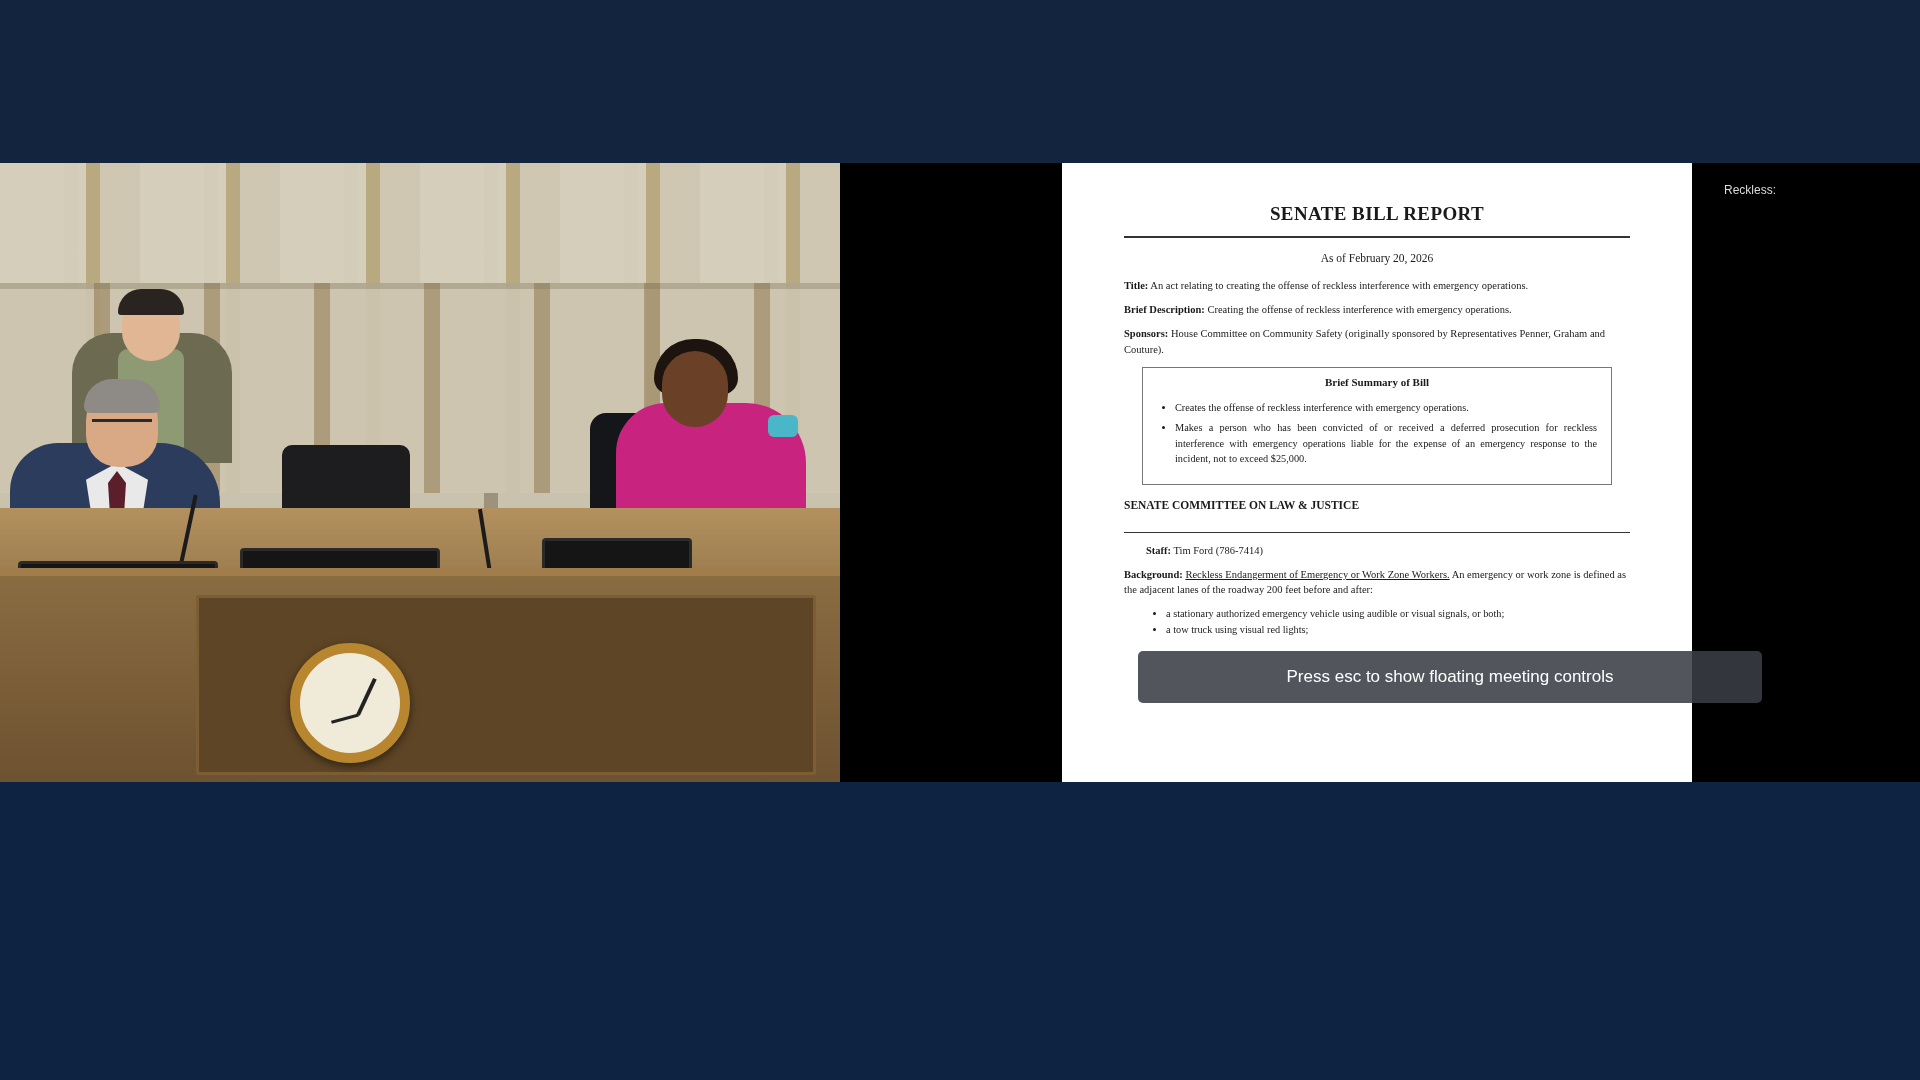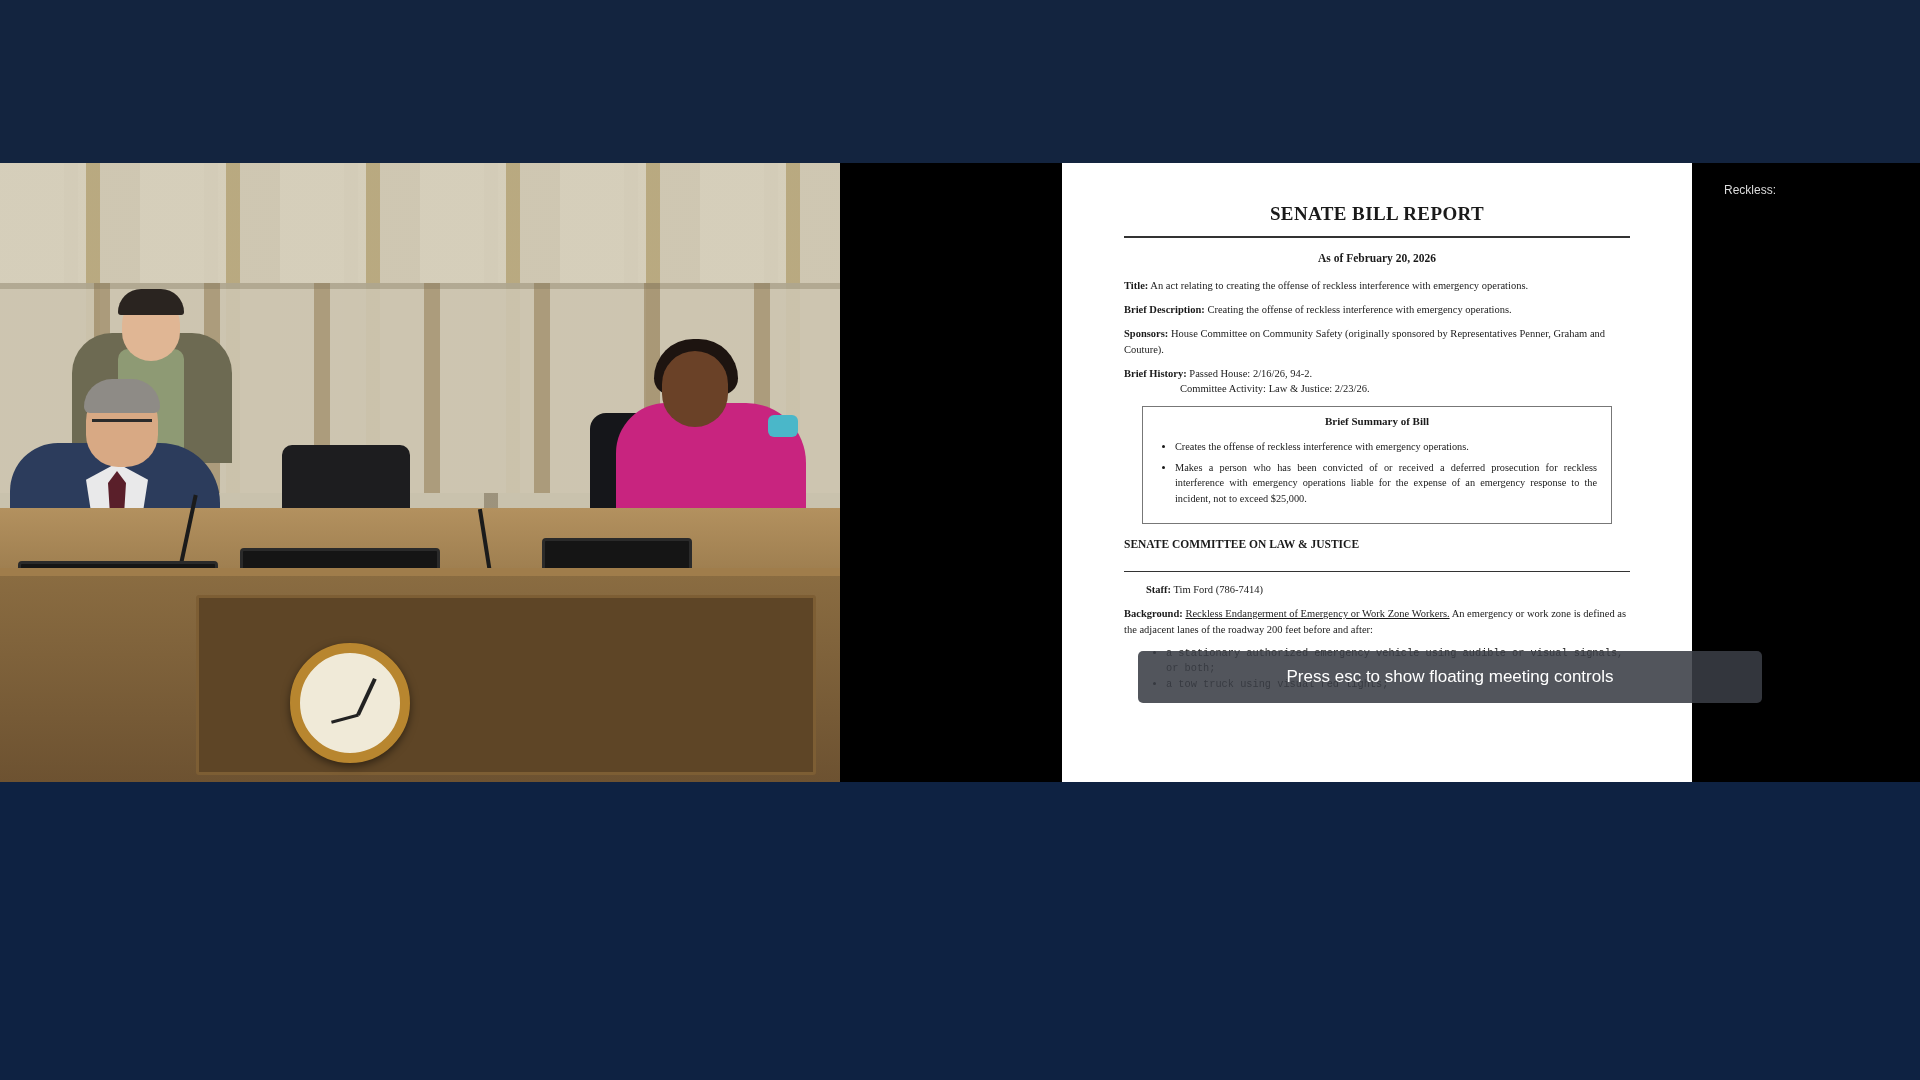--- a/index.html
+++ b/index.html
@@ -187,37 +187,37 @@
   .doc-inner { padding: 40px 62px 0 62px; color:#1a1a1a; }
   .doc-title {
     text-align:center; font-family:"Liberation Serif", serif;
     font-weight:bold; font-size:19px; letter-spacing:.4px;
   }
   .doc-subtitle {
     text-align:center; font-family:"Liberation Serif", serif;
     font-weight:bold; font-size:18px; margin-top:7px;
   }
   .doc-rule { height:2px; background:#333; margin:11px 0 14px 0; }
-  .doc-asof { text-align:center; font-family:"Liberation Serif", serif; font-size:11.5px; margin-bottom:14px;font-weight:bold;}
+  .doc-asof { text-align:center; font-family:"Liberation Serif", serif; font-size:11.5px; margin-bottom:14px;}
   .doc-row { font-family:Liberation Serif, serif; font-size:10.5px; line-height:1.45; margin-bottom:9px; }
   .doc-row b { font-weight:bold; }
   .doc-indent { padding-left:56px; display:block; }
   .summary-box {
     border:1px solid #777; margin:10px 18px 12px 18px; padding:8px 14px 12px 14px;
   }
   .summary-h { text-align:center; font-family:"Liberation Serif", serif; font-weight:bold; font-size:11px; margin-bottom:12px;}
   .summary-box ul { margin-left:18px; }
   .summary-box li { font-family:"Liberation Serif", serif; font-size:10.3px; line-height:1.5; text-align:justify; margin-bottom:5px;}
   .doc-sec {
     font-family:"Liberation Serif", serif; font-weight:bold; font-size:11.5px;
     border-bottom:1px solid #333; padding-bottom:21px; margin:14px 0 10px 0;
   }
   .u { text-decoration: underline; }
   .doc-bul { margin-left:42px; }
-  .doc-bul li { font-family:Liberation Mono, monospace; font-size:10.3px; line-height:1.5; }
+  .doc-bul li { font-family:Liberation Serif, serif; font-size:10.3px; line-height:1.5; }
 
   
   .gap-right {
     position:absolute; left:1692px; top:0; width:228px; height:619px; background:#000;
   }
   .talking-label {
     position:absolute; left:1724px; top:20px; color:#dcdcdc; font-size:12px;
   }
 
   
@@ -293,25 +293,20 @@
           <span>An act relating to creating the offense of reckless interference with emergency operations.</span>
         </div>
         <div class="doc-row">
           <b>Brief Description:</b>
           <span>Creating the offense of reckless interference with emergency operations.</span>
         </div>
         <div class="doc-row">
           <b>Sponsors:</b>
           <span>House Committee on Community Safety (originally sponsored by Representatives Penner, Graham and Couture).</span>
         </div>
-        <div class="doc-row">
-          <b>Brief History:</b>
-          <span>Passed House: 2/16/26, 94-2.</span>
-          <span class="doc-indent">Committee Activity: Law &amp; Justice: 2/23/26.</span>
-        </div>
 
         <div class="summary-box">
           <div class="summary-h">Brief Summary of Bill</div>
           <ul>
             <li>Creates the offense of reckless interference with emergency operations.</li>
             <li>Makes a person who has been convicted of or received a deferred prosecution for reckless interference with emergency operations liable for the expense of an emergency response to the incident, not to exceed $25,000.</li>
           </ul>
         </div>
 
         <div class="doc-sec">SENATE COMMITTEE ON LAW &amp; JUSTICE</div>

